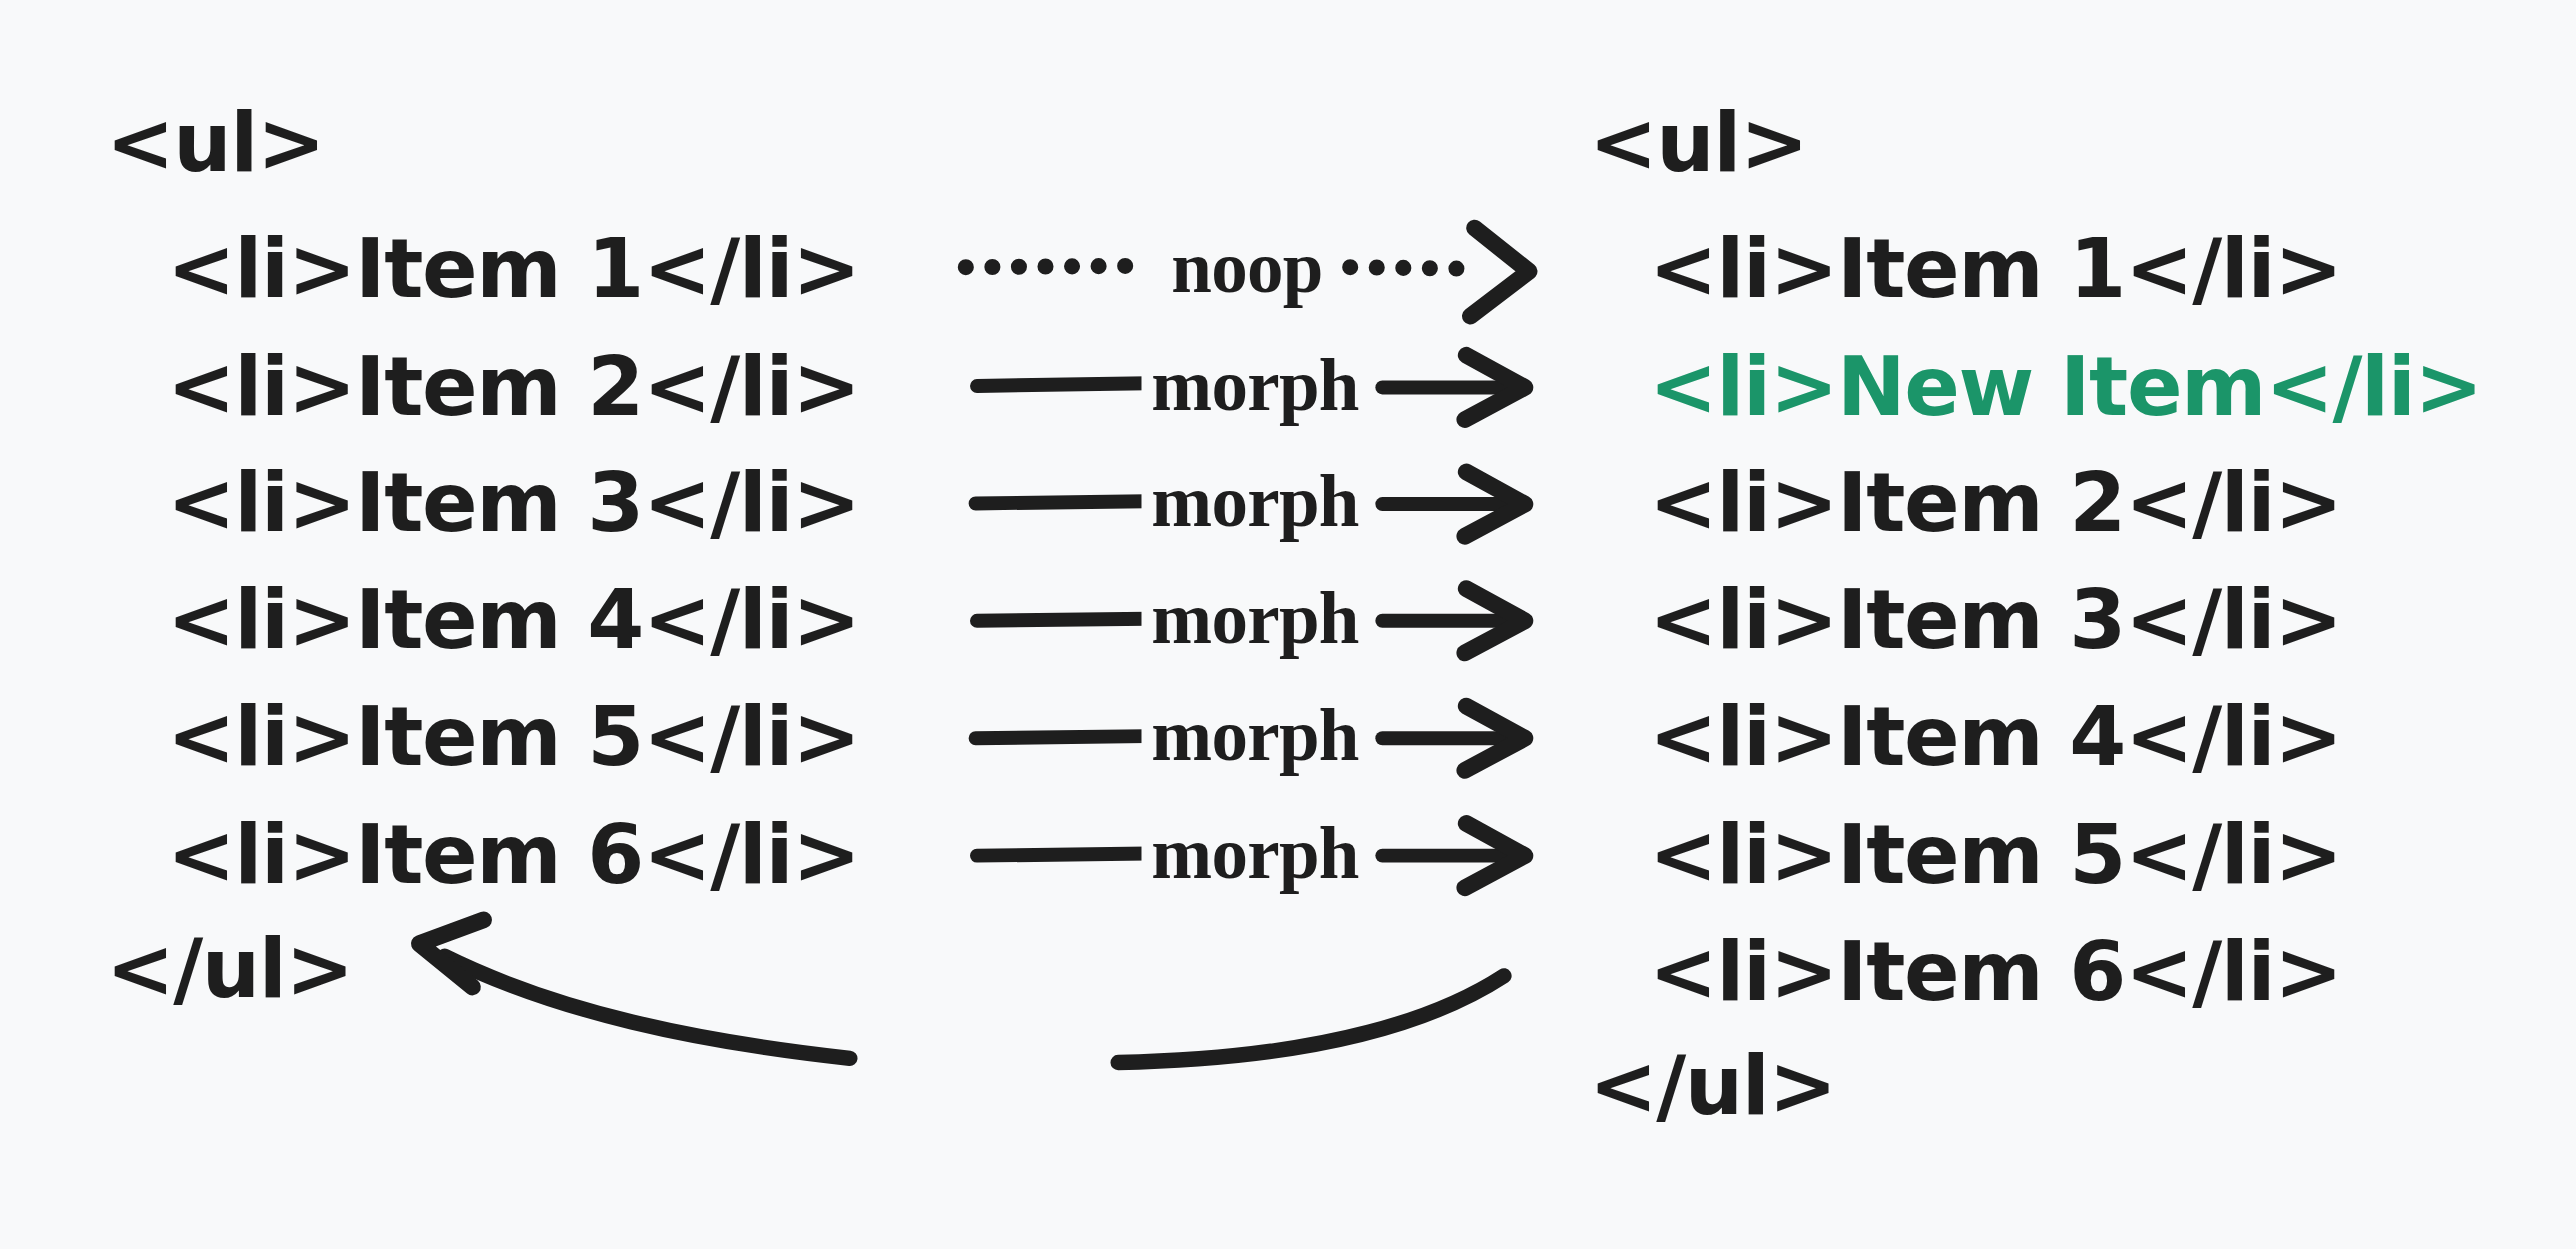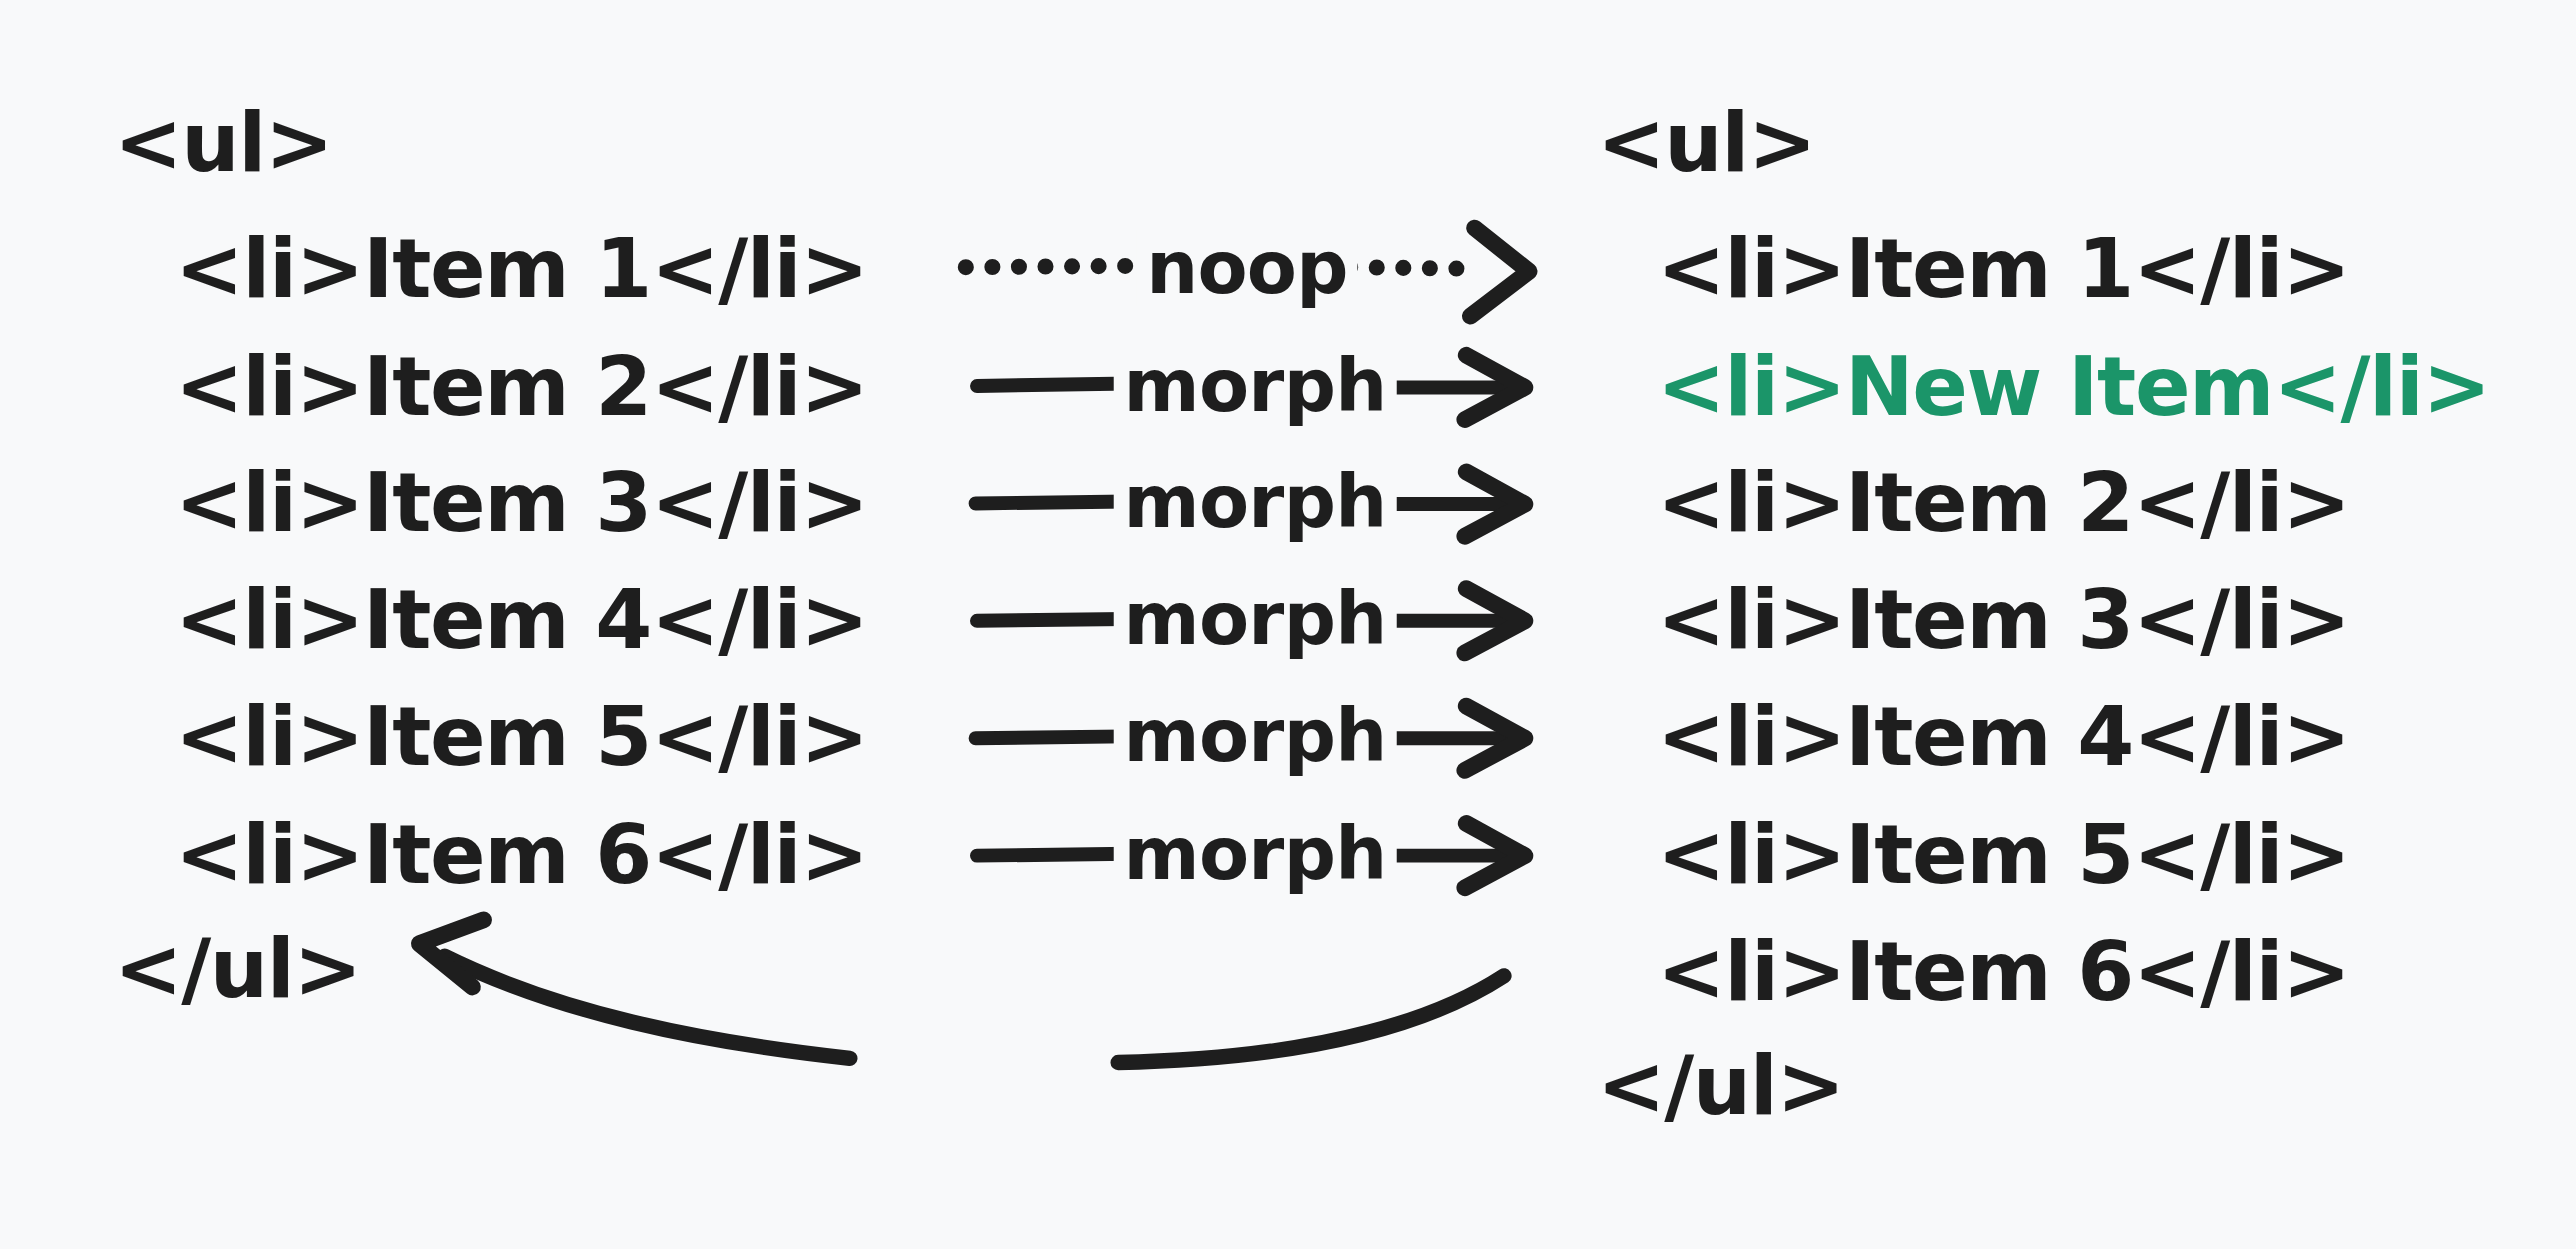--- a/index.html
+++ b/index.html
@@ -29,36 +29,36 @@
     position: absolute;
     left: var(--x);
     top: var(--y);
     transform: translateY(-52%);
     white-space: pre;
     font-size: 82px;
     font-weight: 700;
     letter-spacing: -1.4px;
     color: var(--ink);
     line-height: 1;
-    margin-left: 8px;
   }
   .code-line.highlight { color: var(--highlight); }
   .op-label {
     position: absolute;
     left: var(--x);
     top: var(--y);
     transform: translate(-50%, -54%);
     font-size: 73px;
     font-weight: 700;
     letter-spacing: -0.7px;
     color: var(--ink);
     background: var(--background);
     padding: 0 9.8px;
     line-height: 1.05;
     white-space: pre;
+    font-family: Liberation Serif, serif;
   }
   .stroke {
     fill: none;
     stroke: var(--ink);
     stroke-linecap: round;
     stroke-linejoin: round;
   }
   .shaft   { stroke-width: 20px; }
   .dotted  { stroke-width: 23px; stroke-dasharray: 0 38; }
   .head    { stroke-width: 24px; }

